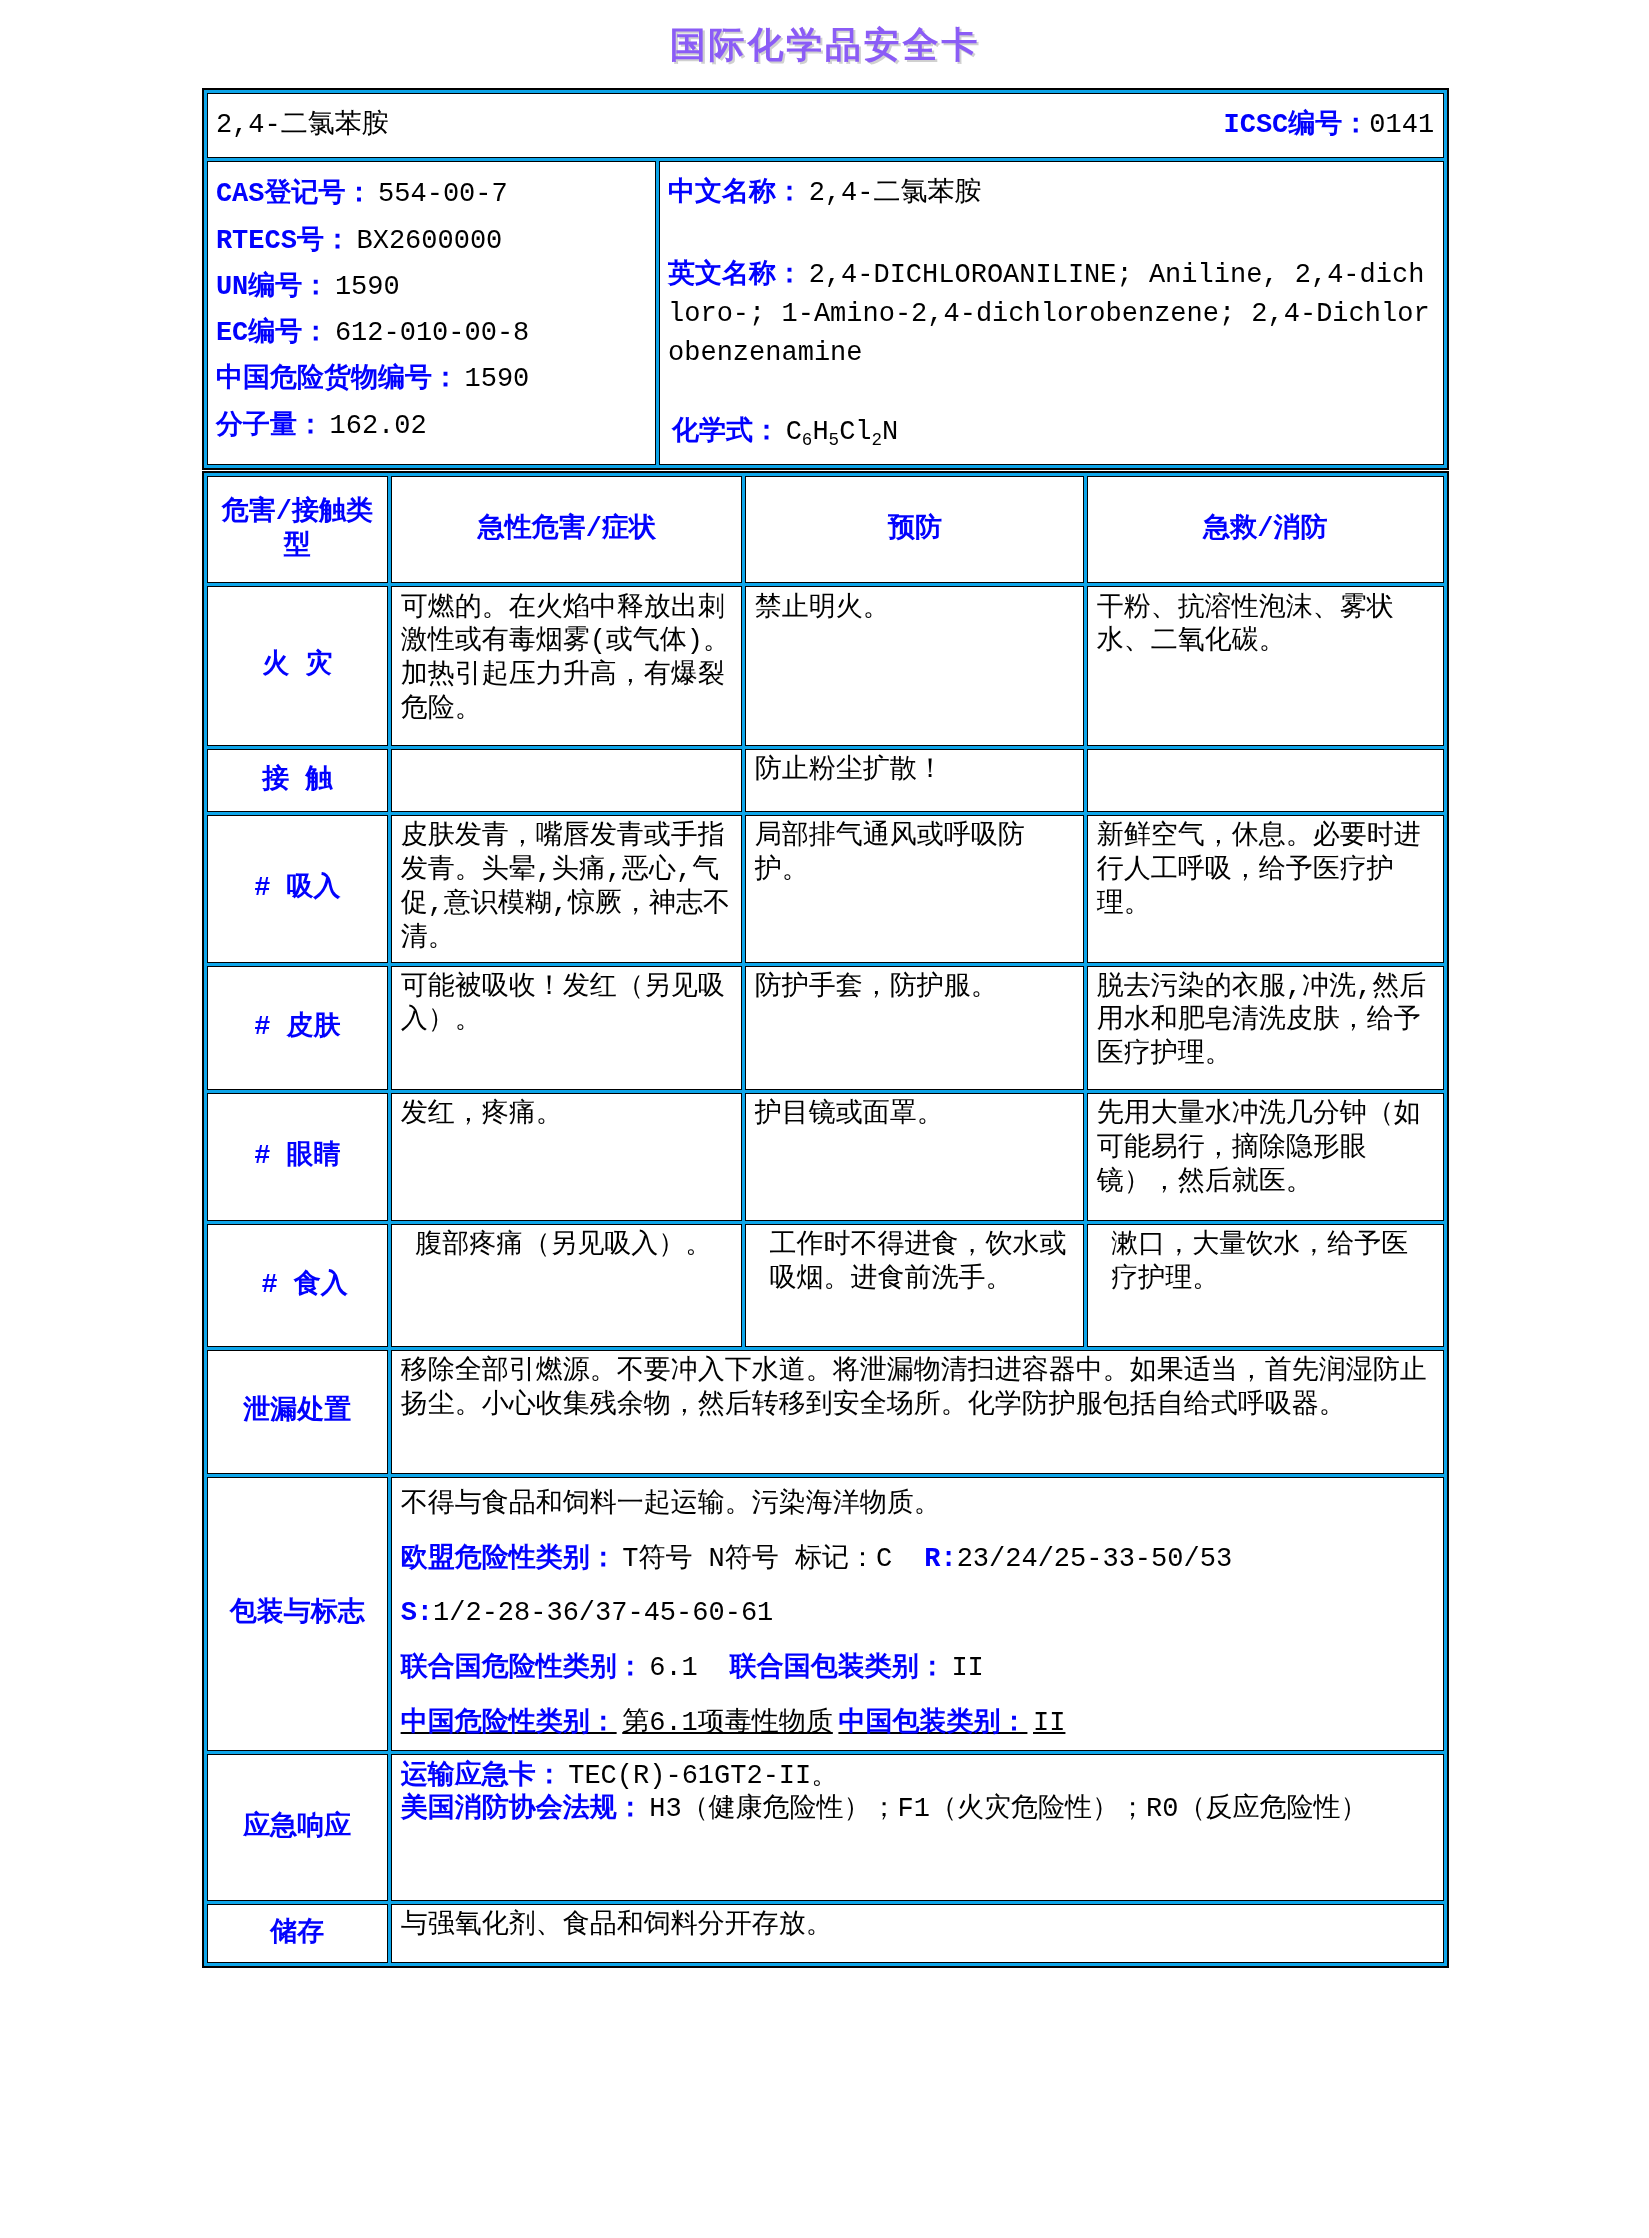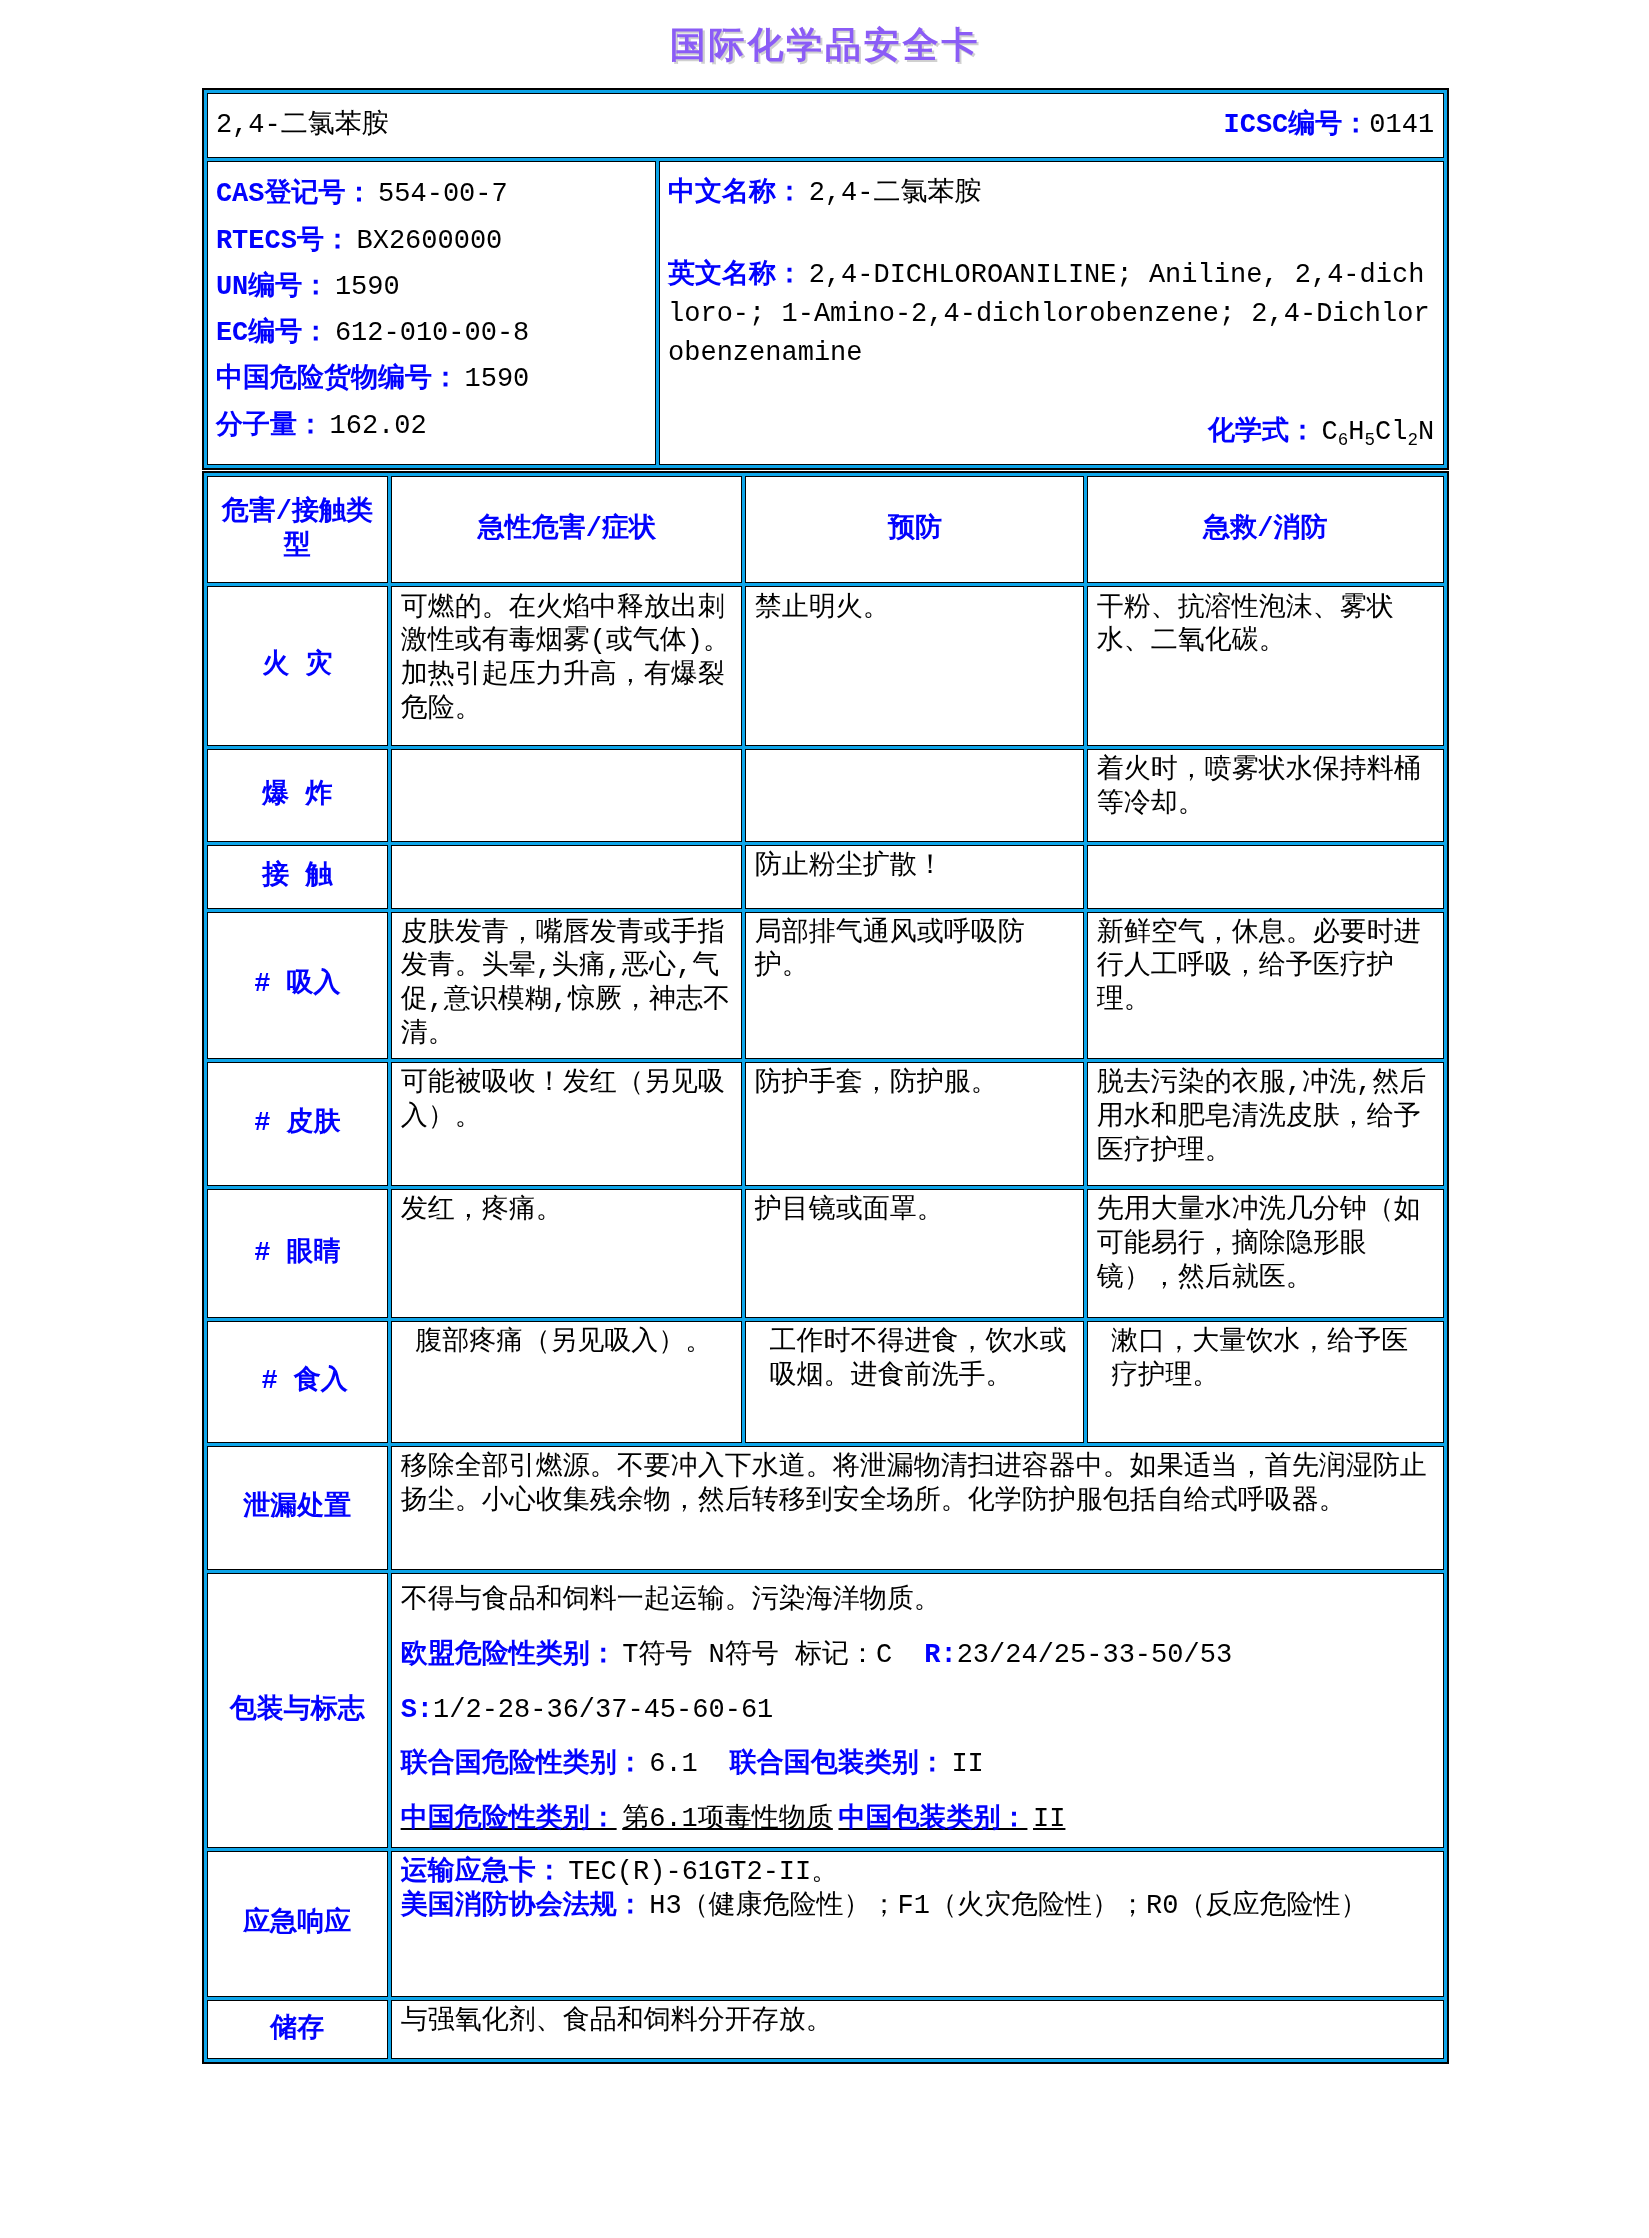--- a/index.html
+++ b/index.html
@@ -40,21 +40,21 @@
   }
   .blue{color:#0202fd;font-weight:bold;}
   .val{margin-left:5.6px;}
   
   .rowa1-cell{height:55px;}
   .rowa1-flex{display:flex;justify-content:space-between;align-items:center;height:100%;}
   .rowa2-cell{height:266px;}
   .id-line{margin:9.8px 0;line-height:1.35;}
   .name-line{margin:7px 0 0 0;line-height:1.45;}
   .name-para{margin:43px 0 0 0;line-height:1.45;}
-  .formula-para{margin:43px 0 7px 4px;text-align:right;}
+  .formula-para{margin:43px 0 7px 4px;}
   sub{font-size:0.65em;}
   
   .hd td{
     text-align:center;
     vertical-align:middle;
     height:97px;
   }
   .label-cell{
     text-align:center;
     vertical-align:middle;
@@ -130,26 +130,20 @@
     <td class="blue">急性危害/症状</td>
     <td class="blue">预防</td>
     <td class="blue">急救/消防</td>
   </tr>
   <tr class="r-fire">
     <td class="label-cell blue">火 灾</td>
     <td>可燃的。在火焰中释放出刺激性或有毒烟雾(或气体)。加热引起压力升高，有爆裂危险。</td>
     <td>禁止明火。</td>
     <td>干粉、抗溶性泡沫、雾状水、二氧化碳。</td>
   </tr>
-  <tr class="r-expl">
-    <td class="label-cell blue">爆 炸</td>
-    <td></td>
-    <td></td>
-    <td>着火时，喷雾状水保持料桶等冷却。</td>
-  </tr>
   <tr class="r-cont">
     <td class="label-cell blue">接 触</td>
     <td></td>
     <td>防止粉尘扩散！</td>
     <td></td>
   </tr>
   <tr class="r-inh">
     <td class="label-cell blue"># 吸入</td>
     <td>皮肤发青，嘴唇发青或手指发青。头晕,头痛,恶心,气促,意识模糊,惊厥，神志不清。</td>
     <td>局部排气通风或呼吸防护。</td>

